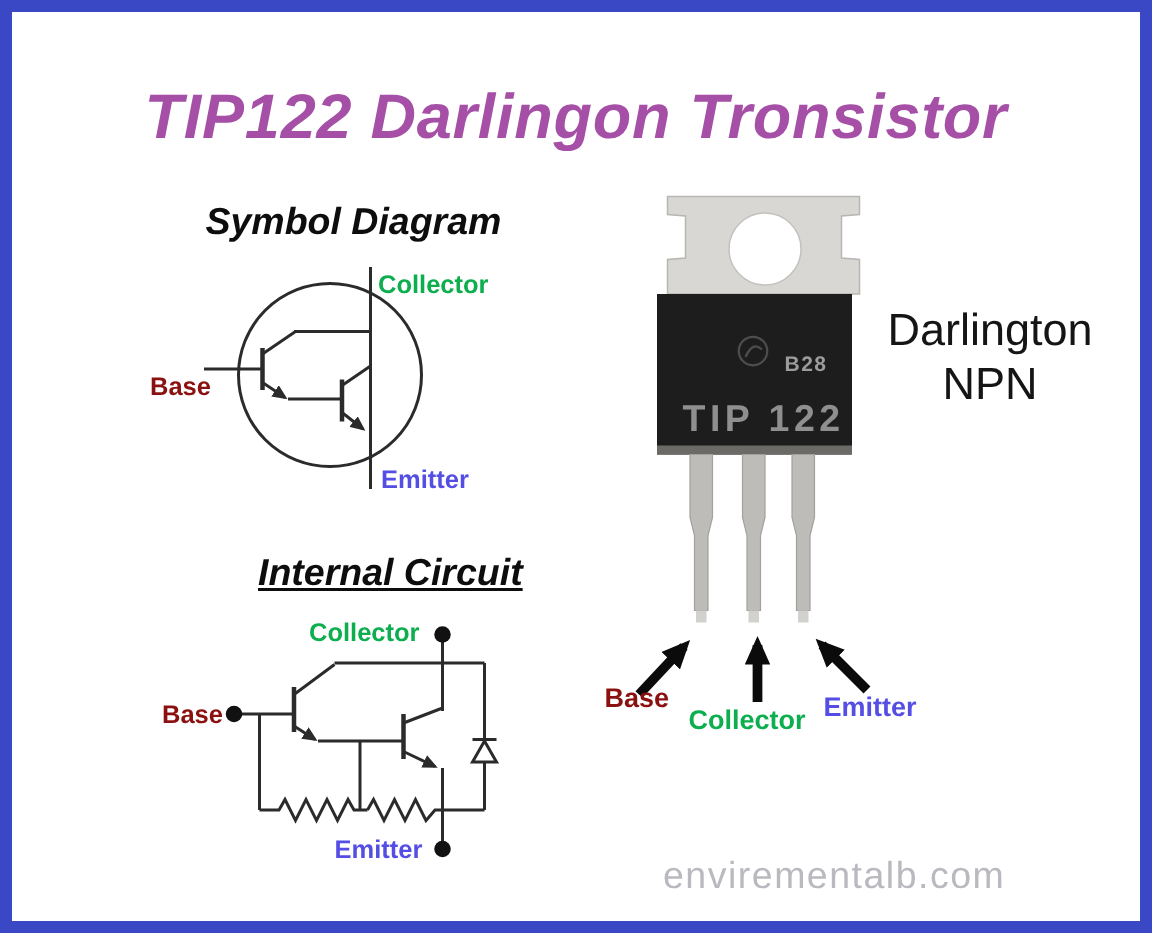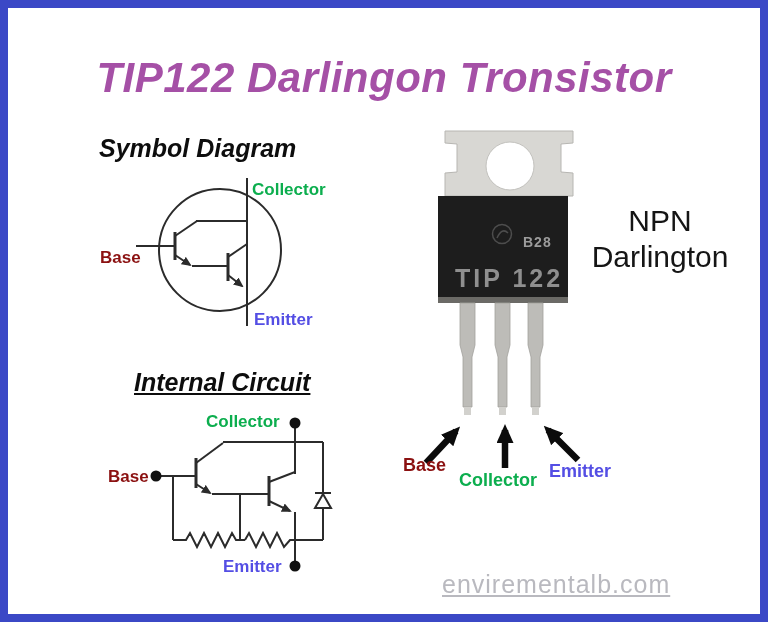--- a/index.html
+++ b/index.html
@@ -10,31 +10,32 @@
   }
   .abs { position:absolute; }
   .page-title {
     left:0; right:0; top:46px; text-align:center; margin:0;
     font-size:42px; font-weight:bold; font-style:italic; color:#a550a6;
     letter-spacing:0.5px;
   }
   .section-heading {
     font-size:25px; font-weight:bold; font-style:italic; color:#0d0d0d;
     white-space:nowrap;
+    margin-left:38px;
   }
   .pin-label { font-size:18px; font-weight:bold; white-space:nowrap; }
   .pin-base      { color:#8b1111; }
   .pin-collector { color:#0cae4e; }
   .pin-emitter   { color:#544ee4; }
   .type-text {
     width:160px; text-align:center; font-size:30px; line-height:36px;
     color:#151515;
   }
   .type-text span { display:block; }
-  .watermark { font-size:25px; color:#b9b9bf; letter-spacing:1px;text-decoration:underline; }
+  .watermark { font-size:25px; color:#b9b9bf; letter-spacing:1px; }
   svg text { font-family:"Liberation Sans", sans-serif; font-weight:bold; }
 </style>
 </head>
 <body>
 
 <div class="page">
 
   <h1 class="abs page-title">TIP122 Darlingon Tronsistor</h1>
 
   <div class="abs section-heading" style="left:91px; top:126px;">Symbol Diagram</div>
@@ -120,22 +121,22 @@
       <polygon points="125,180 140,180 140,222 137,234 137,284 128,284 128,234 125,222"></polygon>
     </g>
     <g fill="#d2d1cd">
       <rect x="61" y="284" width="7" height="8"></rect>
       <rect x="96" y="284" width="7" height="8"></rect>
       <rect x="129" y="284" width="7" height="8"></rect>
     </g>
   </svg>
 
   <div class="abs type-text" style="left:572px; top:195px;">
+    <span>Darlington</span>
     <span>NPN</span>
-    <span>Darlington</span>
   </div>
 
   <svg class="abs" style="left:390px; top:408px;" width="230" height="60" viewBox="0 0 230 60">
     <defs>
       <marker id="ah3" markerUnits="userSpaceOnUse" markerWidth="19" markerHeight="17" refX="13" refY="8.5" orient="auto">
         <polygon points="0,0 19,8.5 0,17" fill="#0b0b0b"></polygon>
       </marker>
     </defs>
     <g stroke="#0b0b0b" stroke-width="6.5" fill="none">
       <line x1="28" y1="47" x2="58" y2="15" marker-end="url(#ah3)"></line>

